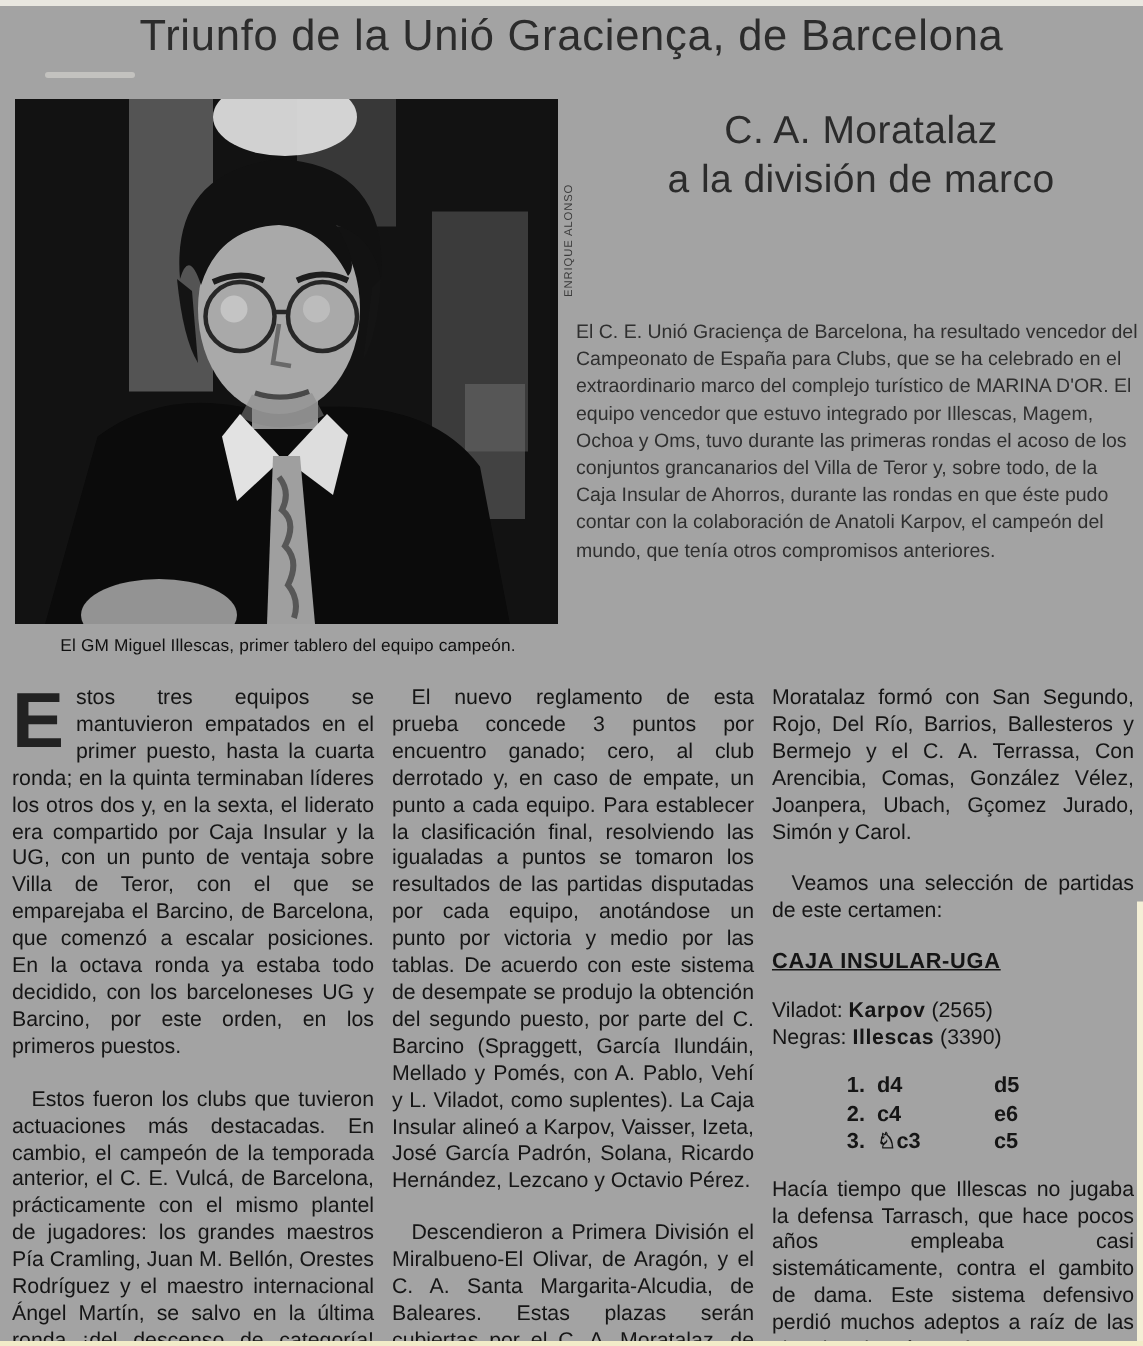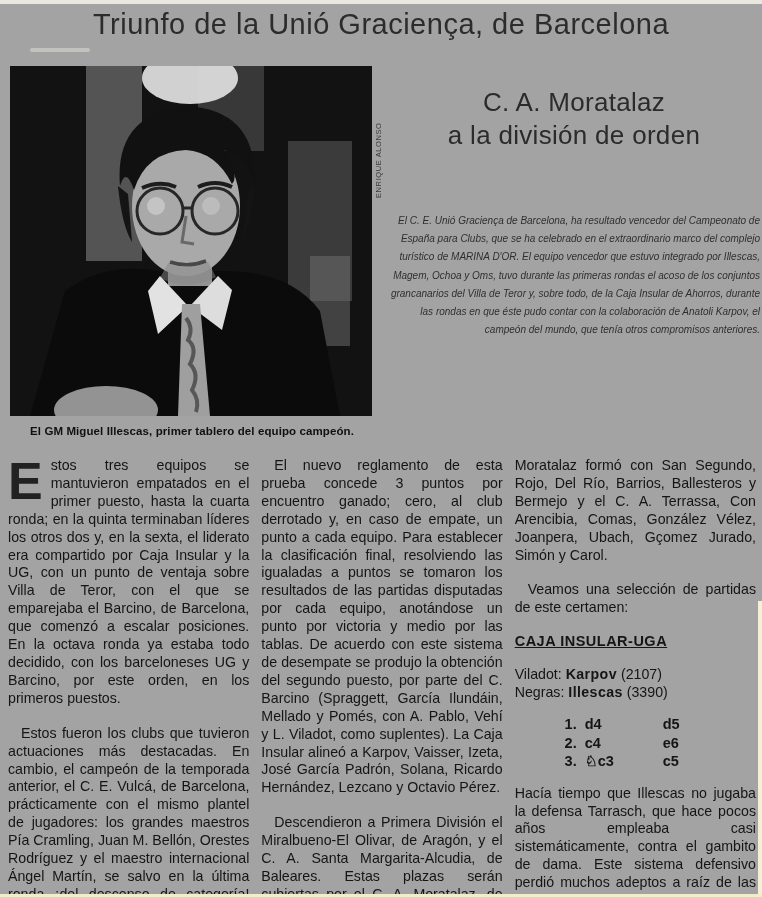--- a/index.html
+++ b/index.html
@@ -29,34 +29,34 @@
   .photo{position:absolute;left:10px;top:62px;width:362px;height:350px;background:#101010;}
   .photo svg{display:block;width:100%;height:100%;}
   .photo-credit{
     position:absolute;left:374px;top:64px;height:130px;
     writing-mode:vertical-rl;transform:rotate(180deg);
     font-size:7.5px;letter-spacing:.6px;color:#3a3a3a;
     white-space:nowrap;
   }
   .photo-caption{
     position:absolute;left:10px;top:421px;width:364px;
-    text-align:center;font-size:11.5px;font-weight:bold;color:#101010;
+    text-align:center;font-size:11.5px;font-weight:normal;color:#101010;
     letter-spacing:.1px;
   }
 
   
   .headline{
-    position:absolute;left:388px;top:82px;width:372px;
+    position:absolute;left:388px;top:66px;width:372px;
     text-align:center;color:#2b2b2b;
     font-size:26px;font-weight:400;line-height:33px;letter-spacing:.3px;
   }
   .lead{
     position:absolute;left:384px;top:208px;width:376px;
-    text-align:right;font-style:italic;
-    font-size:10px;line-height:18.2px;color:#2f2f2f;
+    text-align:left;
+    font-size:13px;line-height:18.2px;color:#2f2f2f;
   }
 
   
   .body-cols{
     position:absolute;left:8px;top:453px;width:748px;height:440px;
     display:flex;gap:12px;overflow:hidden;
   }
   .col{flex:1 1 0;font-size:14.2px;line-height:17.9px;text-align:justify;color:#151515;}
   .col p{margin:0 0 0 0;}
   .col p + p{margin-top:17px;}
@@ -129,21 +129,21 @@
       <ellipse cx="96" cy="344" rx="52" ry="24" fill="#9b9b9b"></ellipse>
 
       <rect x="0" y="0" width="362" height="350" fill="#000" opacity="0.05"></rect>
     </svg>
   </div>
   <div class="photo-credit">ENRIQUE ALONSO</div>
   <div class="photo-caption">El GM Miguel Illescas, primer tablero del equipo campeón.</div>
 
   <div class="headline">
     <div>C. A. Moratalaz</div>
-    <div>a la división de orden</div>
+    <div>a la división de marco</div>
   </div>
   <div class="lead">El C. E. Unió Graciença de Barcelona, ha resultado vencedor del Campeonato de España para Clubs, que se ha celebrado en el extraordinario marco del complejo turístico de MARINA D'OR. El equipo vencedor que estuvo integrado por Illescas, Magem, Ochoa y Oms, tuvo durante las primeras rondas el acoso de los conjuntos grancanarios del Villa de Teror y, sobre todo, de la Caja Insular de Ahorros, durante las rondas en que éste pudo contar con la colaboración de Anatoli Karpov, el campeón del mundo, que tenía otros compromisos anteriores.</div>
 
   <div class="body-cols">
 
     <div class="col">
       <p><span class="dropcap">E</span><span>stos tres equipos se mantuvieron empatados en el primer puesto, hasta la cuarta ronda; en la quinta terminaban líderes los otros dos y, en la sexta, el liderato era compartido por Caja Insular y la UG, con un punto de ventaja sobre Villa de Teror, con el que se emparejaba el Barcino, de Barcelona, que comenzó a escalar posiciones. En la octava ronda ya estaba todo decidido, con los barceloneses UG y Barcino, por este orden, en los primeros puestos.</span></p>
       <p class="indent">Estos fueron los clubs que tuvieron actuaciones más destacadas. En cambio, el campeón de la temporada anterior, el C. E. Vulcá, de Barcelona, prácticamente con el mismo plantel de jugadores: los grandes maestros Pía Cramling, Juan M. Bellón, Orestes Rodríguez y el maestro internacional Ángel Martín, se salvo en la última ronda ¡del descenso de categoría! Algo sorprendente, pero así resultó, como puede comprobarse en el cuadro de clasificación que acompaña este reportaje.</p>
     </div>
 
@@ -152,21 +152,21 @@
       <p class="indent">Descendieron a Primera División el Miralbueno-El Olivar, de Aragón, y el C. A. Santa Margarita-Alcudia, de Baleares. Estas plazas serán cubiertas por el C. A. Moratalaz, de Madrid, y el C. A. Terrassa, vencedores de cada uno de los grupos de Primera División. El</p>
     </div>
 
     <div class="col">
       <p>Moratalaz formó con San Segundo, Rojo, Del Río, Barrios, Ballesteros y Bermejo y el C. A. Terrassa, Con Arencibia, Comas, González Vélez, Joanpera, Ubach, Gçomez Jurado, Simón y Carol.</p>
       <p class="indent">Veamos una selección de partidas de este certamen:</p>
 
       <div class="game">
         <div class="game-title">CAJA INSULAR-UGA</div>
         <div class="game-players">
-          <div><span>Viladot:</span> <b>Karpov</b> <span>(2107)</span></div>
+          <div><span>Viladot:</span> <b>Karpov</b> <span>(2565)</span></div>
           <div><span>Negras:</span> <b>Illescas</b> <span>(3390)</span></div>
         </div>
         <div class="moves">
           <div class="move-row">
             <span class="move-num">1.</span>
             <span class="move-white">d4</span>
             <span class="move-black">d5</span>
           </div>
           <div class="move-row">
             <span class="move-num">2.</span>

